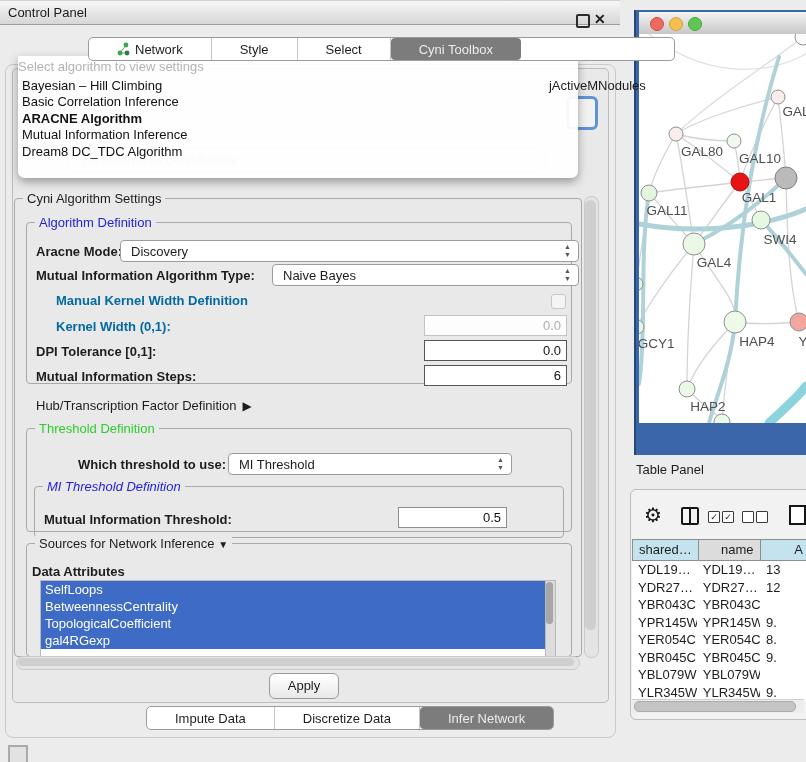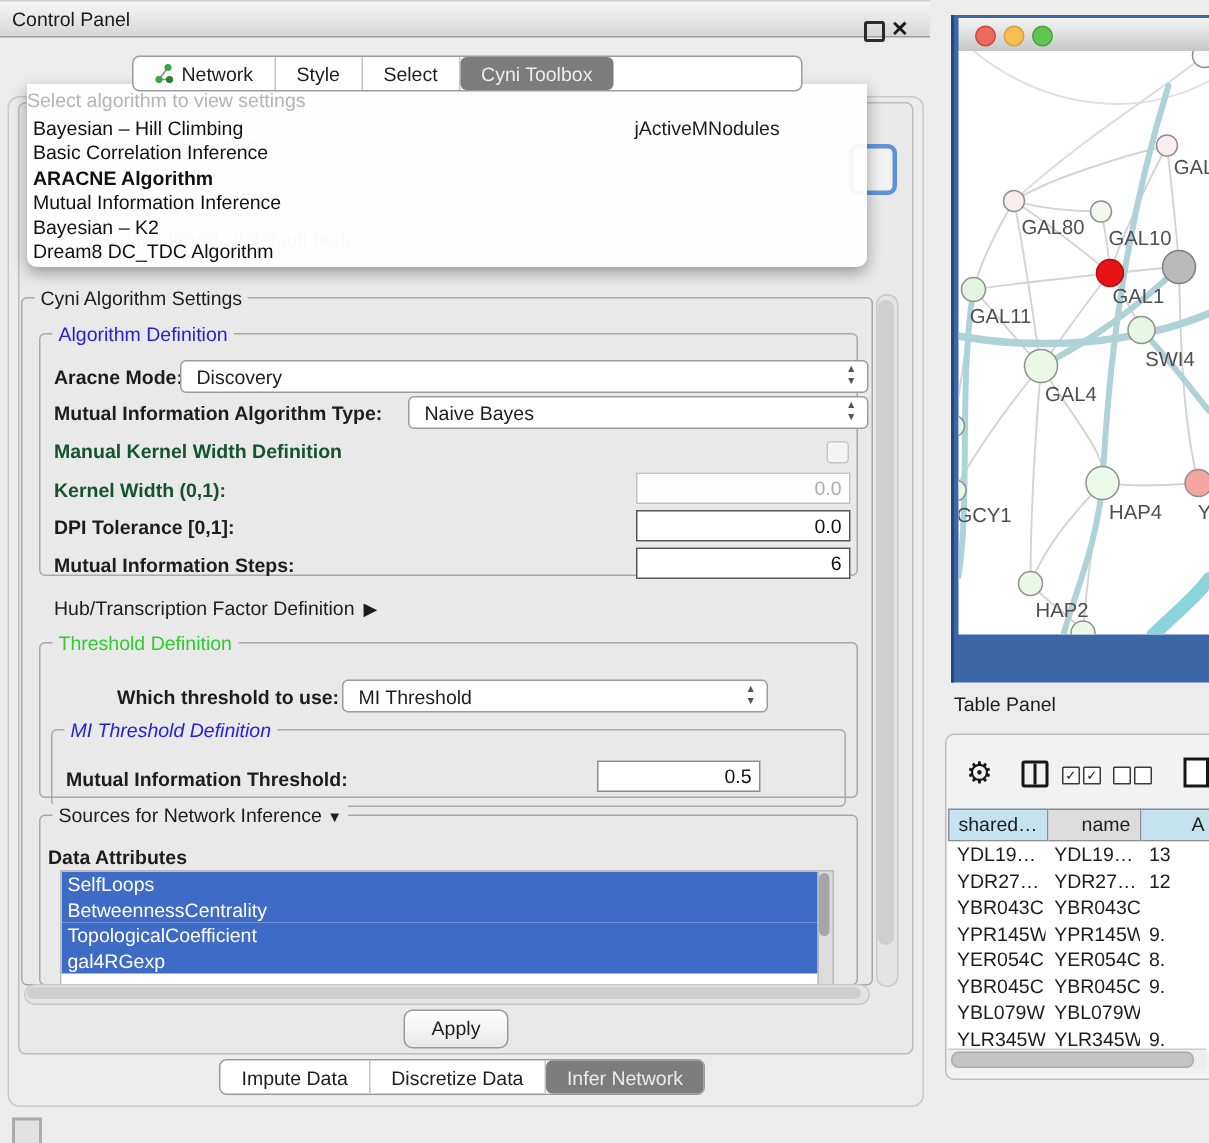--- a/index.html
+++ b/index.html
@@ -13,21 +13,21 @@
     border-top:1px solid #CFCFCF;border-bottom:1px solid #9E9E9E;
     line-height:23px;}
   .cp-title{margin-left:8px;color:#1a1a1a;}
   .win-float{left:576px;top:14px;width:10px;height:10px;border:2px solid #2b2b2b;border-radius:2px;}
   .win-close{left:594px;top:8px;font-weight:bold;font-size:14px;color:#1b1b1b;line-height:23px;}
   .top-notch{left:8px;top:0;width:1px;height:8px;background:#B5B5B5;}
 
   
   .tabstrip{display:flex;height:22px;background:#fff;border:1px solid #9B9B9B;border-radius:5px;
     align-items:stretch;z-index:60;}
-  .seg{display:flex;align-items:center;padding:0 14px;border-right:1px solid #C4C4C4;cursor:default;white-space:nowrap;}
+  .seg{display:flex;align-items:center;padding:0 28px;border-right:1px solid #C4C4C4;cursor:default;white-space:nowrap;}
   .seg:last-child{border-right:none;margin-top:47px;}
   .seg.dark{background:#7C7C7C;color:#ECECEC;border-radius:4px;border-right:none;margin:0;}
   .toptabs{left:88px;top:37px;}
   .bottabs{left:146px;top:706px;}
   .net-ico{width:13px;height:14px;margin-right:5px;}
 
   
   .dd-overlay{left:18px;top:56px;width:560px;height:122px;background:rgba(255,255,255,0.94);
     border-radius:0 0 7px 7px;box-shadow:0 4px 10px rgba(0,0,0,0.35);z-index:50;}
   .dd-prompt{height:22px;line-height:22px;text-align:left;color:#B4B4B4;}
@@ -37,21 +37,21 @@
   .ghost-text{color:rgba(0,0,0,0.35);z-index:30;}
   .ghost-combo{left:66px;top:147px;width:478px;height:24px;border:1px solid rgba(120,120,120,0.5);border-radius:12px;z-index:30;}
 
   
   .outer-panel{left:5px;top:64px;width:609px;height:672px;border:1px solid #C9C9C9;border-radius:8px;z-index:1;}
   .inner-panel{left:12px;top:68px;width:595px;height:633px;border:1px solid #BCBCBC;border-radius:5px;background:#E9E9E9;z-index:2;}
   .group{border:1px solid #A9A9A9;border-radius:4px;z-index:5;}
   .group-label{position:absolute;top:-8px;left:8px;background:#E9E9E9;padding:0 4px;line-height:15px;white-space:nowrap;}
   .blue{color:#2222DD;}
   .green{color:#2FCC2F;}
-  .gray-t{color:#14532d;}
+  .gray-t{color:#0369a1;margin-left:20px;}
   .b{font-weight:bold;}
   .lbl{z-index:6;white-space:nowrap;}
 
   .combo{background:#fff;border:1px solid #9C9C9C;border-radius:4px;z-index:6;
     display:flex;align-items:center;padding-left:10px;}
   .spin{position:absolute;right:7px;top:2px;display:flex;flex-direction:column;line-height:8px;
     font-size:7px;color:#555;}
   .tinput{z-index:6;border:1px solid #565656;background:#fff;text-align:right;padding:0 5px;
     font-family:"Liberation Sans",sans-serif;font-size:13px;color:#111;box-sizing:border-box;}
   .tinput.dis{border:1px solid #C3C3C3;color:#ADADAD;background:#FDFDFD;}
@@ -146,21 +146,20 @@
 <div class="abs ghost-text" style="left:80px;top:152px;">gal-inferred.sif default node</div>
 <div class="abs ghost-ring"></div>
 
 <div class="abs dd-overlay">
   <div class="dd-prompt">Select algorithm to view settings</div>
   <div>
       <div class="dd-item">Bayesian – Hill Climbing</div>
       <div class="dd-item">Basic Correlation Inference</div>
       <div class="dd-item dd-sel">ARACNE Algorithm</div>
       <div class="dd-item">Mutual Information Inference</div>
-      <div class="dd-item">Bayesian – K2</div>
       <div class="dd-item">Dream8 DC_TDC Algorithm</div>
     </div>
 </div>
 
 <div class="abs group" style="left:14px;top:198px;width:566px;height:457px;">
   <span class="group-label">Cyni Algorithm Settings</span>
 </div>
 
 <div class="abs group" style="left:26px;top:222px;width:544px;height:160px;">
   <span class="group-label blue">Algorithm Definition</span>

